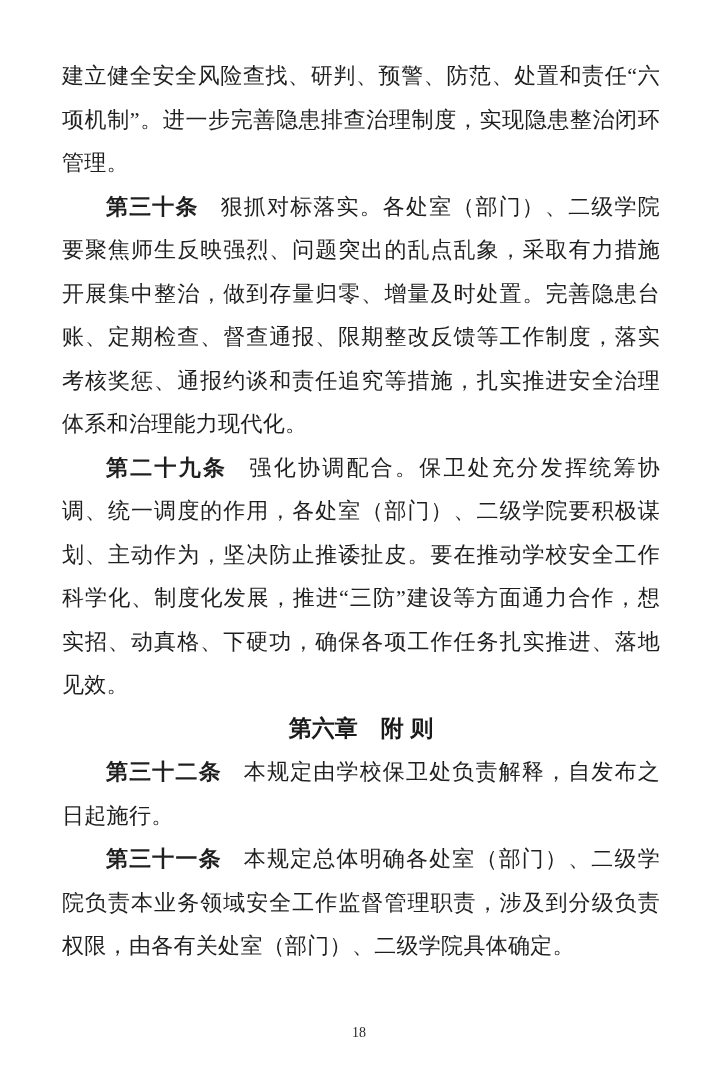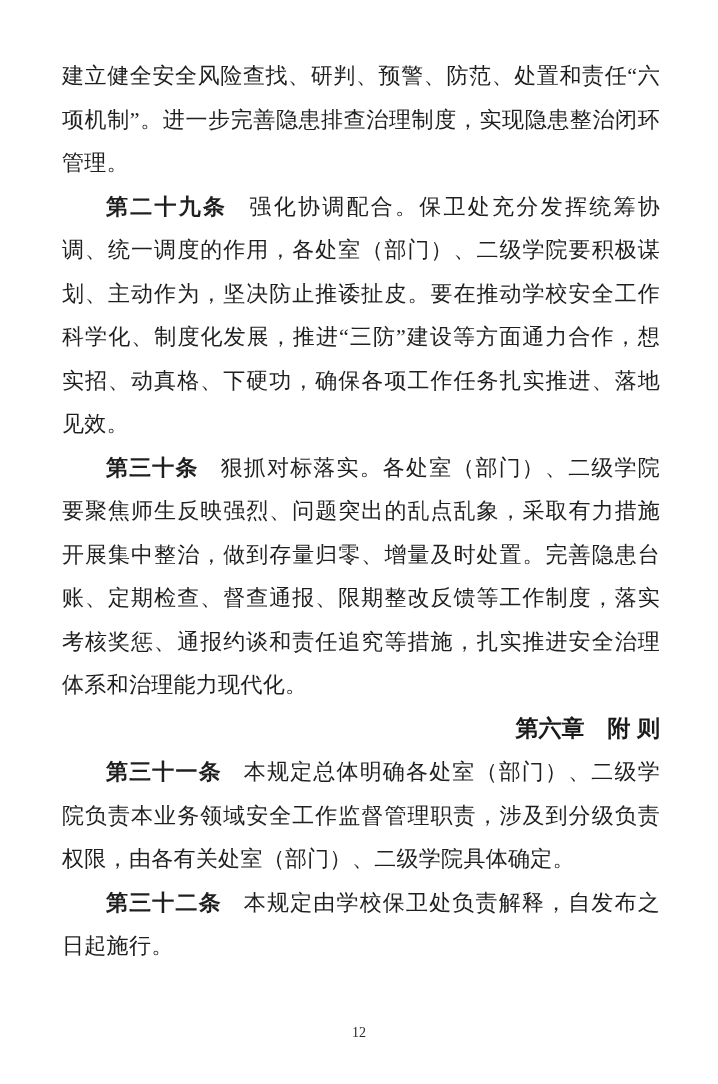--- a/index.html
+++ b/index.html
@@ -30,21 +30,21 @@
   }
   .article-lead {
     font-weight: 700;
     margin-right: 1em;
   }
   .chapter-heading {
     margin: 0;
     font-size: 23px;
     line-height: 43.5px;
     font-weight: 700;
-    text-align: right;
+    text-align: center;
     font-family: "Liberation Sans", "DejaVu Sans", sans-serif;
     color: #1a1a1a;
   }
   .page-number {
     position: absolute;
     left: 0;
     bottom: 44px;
     width: 100%;
     text-align: center;
     font-size: 14px;
@@ -53,25 +53,25 @@
     font-family: "Liberation Serif", "DejaVu Serif", serif;
   }
 </style>
 </head>
 <body>
 
 <div class="page">
 
   <p class="para"><span>建立健全安全风险查找、研判、预警、防范、处置和责任“六项机制”。进一步完善隐患排查治理制度，实现隐患整治闭环管理。</span></p>
 
+  <p class="para indent"><span class="article-lead">第三十条</span><span>狠抓对标落实。各处室（部门）、二级学院要聚焦师生反映强烈、问题突出的乱点乱象，采取有力措施开展集中整治，做到存量归零、增量及时处置。完善隐患台账、定期检查、督查通报、限期整改反馈等工作制度，落实考核奖惩、通报约谈和责任追究等措施，扎实推进安全治理体系和治理能力现代化。</span></p>
+
   <p class="para indent"><span class="article-lead">第二十九条</span><span>强化协调配合。保卫处充分发挥统筹协调、统一调度的作用，各处室（部门）、二级学院要积极谋划、主动作为，坚决防止推诿扯皮。要在推动学校安全工作科学化、制度化发展，推进“三防”建设等方面通力合作，想实招、动真格、下硬功，确保各项工作任务扎实推进、落地见效。</span></p>
-
-  <p class="para indent"><span class="article-lead">第三十条</span><span>狠抓对标落实。各处室（部门）、二级学院要聚焦师生反映强烈、问题突出的乱点乱象，采取有力措施开展集中整治，做到存量归零、增量及时处置。完善隐患台账、定期检查、督查通报、限期整改反馈等工作制度，落实考核奖惩、通报约谈和责任追究等措施，扎实推进安全治理体系和治理能力现代化。</span></p>
 
   <h2 class="chapter-heading">第六章　附 则</h2>
 
+  <p class="para indent"><span class="article-lead">第三十二条</span><span>本规定由学校保卫处负责解释，自发布之日起施行。</span></p>
+
   <p class="para indent"><span class="article-lead">第三十一条</span><span>本规定总体明确各处室（部门）、二级学院负责本业务领域安全工作监督管理职责，涉及到分级负责权限，由各有关处室（部门）、二级学院具体确定。</span></p>
 
-  <p class="para indent"><span class="article-lead">第三十二条</span><span>本规定由学校保卫处负责解释，自发布之日起施行。</span></p>
-
-  <div class="page-number">12</div>
+  <div class="page-number">18</div>
 
 </div>
 
 </body></html>

